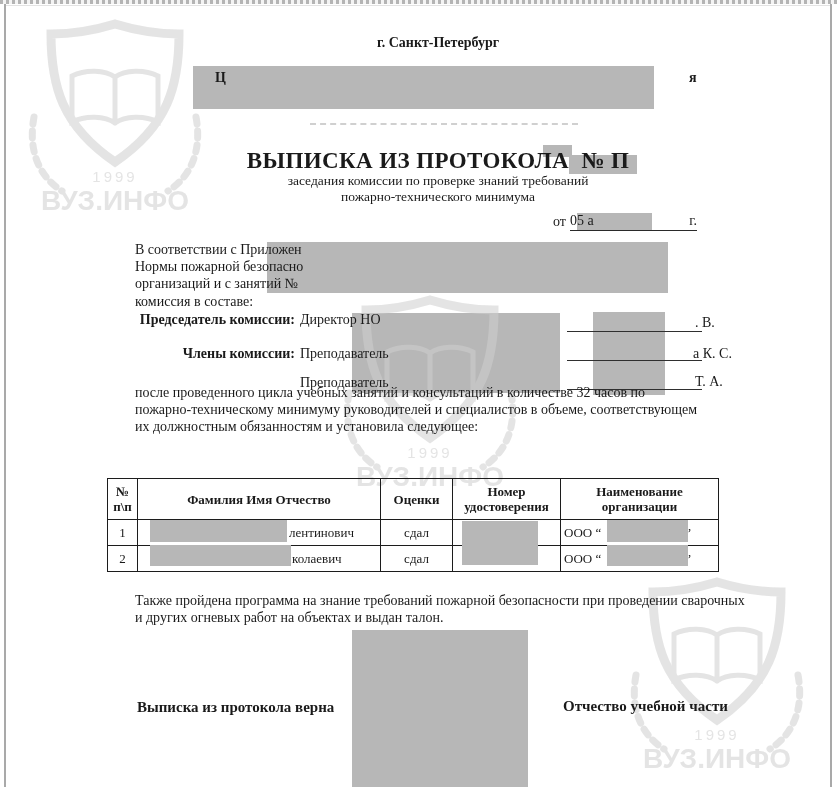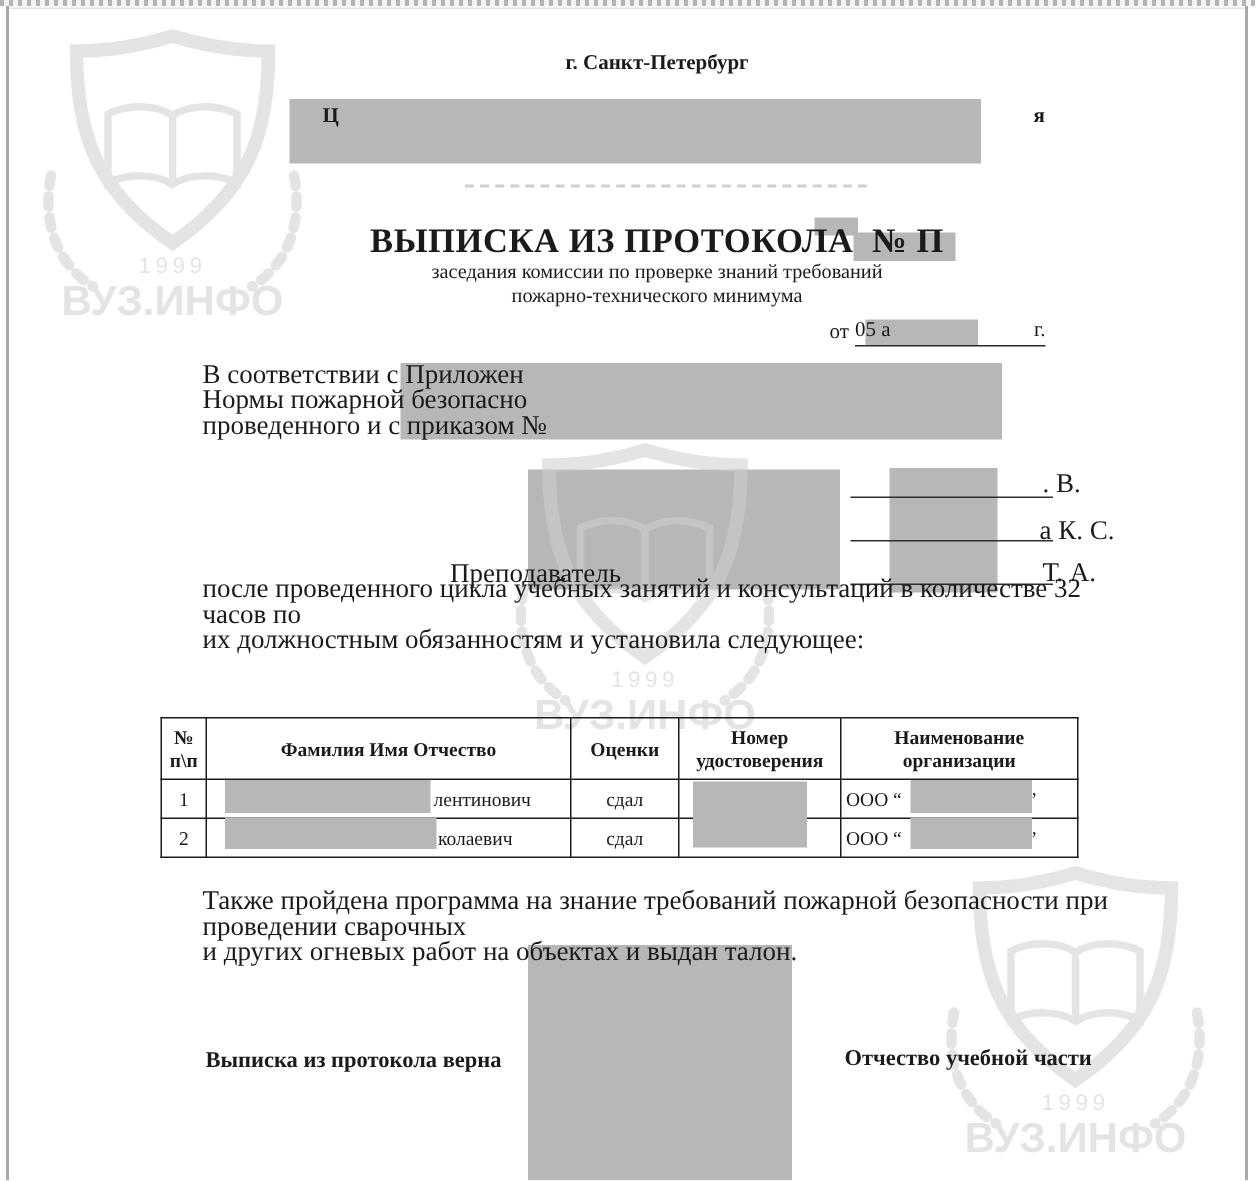--- a/index.html
+++ b/index.html
@@ -22,21 +22,21 @@
   .redact{position:absolute;background:#b7b7b7;}
   .z1{z-index:1;} .z4{z-index:4;} .z6{z-index:6;}
 
   
   .txt{position:absolute;z-index:5;margin-left:32px;}
   .center{left:0;width:812px;text-align:center;}
   .b{font-weight:bold;}
   .h14{font-size:14px;line-height:17px;}
   .doc-title{font-size:23px;letter-spacing:0.4px;white-space:pre;}
   .sub{font-size:13.5px;}
-  .body13{font-size:18px;line-height:17.2px;}
+  .body13{font-size:14px;line-height:17.2px;}
   .nowrap{white-space:nowrap;}
 
   .dashes{position:absolute;z-index:3;border-bottom:2px dashed #d0d0d0;}
 
   .dateline{font-size:14px;display:flex;align-items:center;}
   .date-ul{display:inline-flex;justify-content:space-between;width:127px;
     border-bottom:1.2px solid #2a2a2a;margin-left:4px;padding-bottom:1px;}
 
   .comm-label{display:inline-block;width:160px;text-align:right;font-weight:bold;margin-right:5px;}
   .sig-ul{position:absolute;z-index:5;border-bottom:1.5px solid #2f2f2f;width:135px;height:0;}
@@ -124,35 +124,43 @@
     <span>от</span>
     <span class="date-ul">
       <span>05 а</span>
       <span>г.</span>
     </span>
   </div>
 
   <div class="txt body13" style="left:103px;top:241px;width:580px">
     <div>В соответствии с Приложен</div>
     <div>Нормы пожарной безопасно</div>
-    <div>проведенного и с приказом №</div>
-  </div>
-
+    <div>организаций и с занятий №</div>
+    <div>комиссия в составе:</div>
+  </div>
+
+  <div class="txt body13 nowrap" style="left:103px;top:311px">
+    <span class="comm-label">Председатель комиссии:</span><span>Директор НО</span>
+  </div>
+  <div class="txt body13 nowrap" style="left:103px;top:345px">
+    <span class="comm-label">Члены комиссии:</span><span>Преподаватель</span>
+  </div>
   <div class="txt body13 nowrap" style="left:103px;top:374px">
     <span class="comm-label"></span><span>Преподаватель</span>
   </div>
   <div class="txt body13" style="left:663px;top:314px">. В.</div>
   <div class="txt body13" style="left:661px;top:345px">а К. С.</div>
   <div class="txt body13" style="left:663px;top:373px">Т. А.</div>
   <div class="sig-ul" style="left:567px;top:331px"></div>
   <div class="sig-ul" style="left:567px;top:360px"></div>
   <div class="sig-ul" style="left:567px;top:389px"></div>
 
   <div class="txt body13" style="left:103px;top:384px;width:620px">
     <div>после проведенного цикла учебных занятий и консультаций в количестве 32 часов по</div>
+    <div>пожарно-техническому минимуму руководителей и специалистов в объеме, соответствующем</div>
     <div>их должностным обязанностям и установила следующее:</div>
   </div>
 
   <table class="doc">
     <colgroup>
       <col style="width:30px">
         <col style="width:243px">
         <col style="width:72px">
         <col style="width:108px">
         <col style="width:158px">

